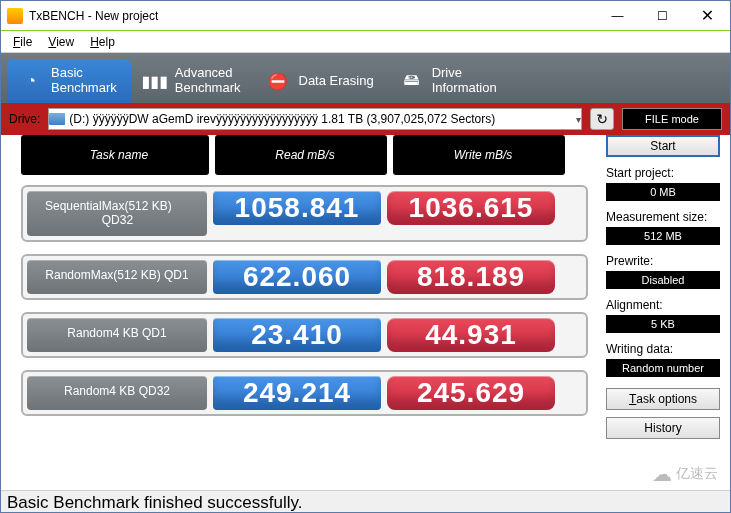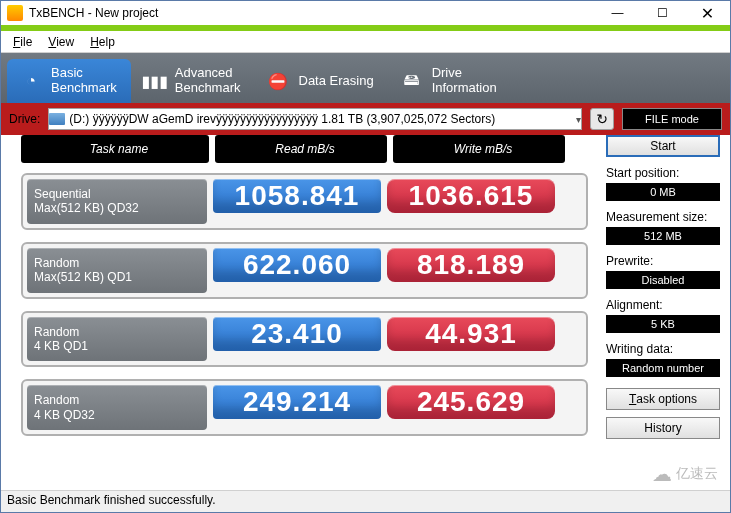--- a/index.html
+++ b/index.html
@@ -1,17 +1,17 @@
 <!DOCTYPE html>
 <html><head>
 <meta charset="utf-8">
 <style>
   * { box-sizing: border-box; margin: 0; padding: 0; font-family: "Segoe UI", Tahoma, sans-serif; }
   body { width: 731px; height: 513px; background: #fff; border: 1px solid #5a7aa8; overflow: hidden; position: relative; }
-  .titlebar { height: 30px; display: flex; align-items: center; background: #fff; border-bottom: 6px solid #84cc16; }
+  .titlebar { height: 30px; display: flex; align-items: center; background: #fff; border-bottom: 1px solid #84cc16; }
   .titlebar .icon { width: 16px; height: 16px; margin: 0 6px; background: linear-gradient(#ffcc00,#ff8800); border-radius: 2px; }
   .titlebar .title { font-size: 12px; flex: 1; }
   .winbtn { width: 45px; height: 30px; display: flex; align-items: center; justify-content: center; font-size: 12px; }
   .winbtn.close { font-size: 16px; }
   .menubar { height: 22px; display: flex; align-items: center; padding: 0 4px; font-size: 12px; border-bottom: 1px solid #d0d0d0; }
   .menubar span { padding: 2px 8px; }
   .menubar u { text-decoration: underline; }
   .tabs { height: 50px; background: linear-gradient(#727a82,#5c646c); display: flex; align-items: stretch; padding: 0 6px; gap: 0; }
   .tab { display: flex; align-items: center; color: #fff; font-size: 13px; padding: 0 14px; gap: 10px; border-radius: 6px 6px 0 0; margin-top: 6px; }
   .tab.active { background: linear-gradient(#3a86d8,#2a6cb8); }
@@ -20,34 +20,34 @@
   .toolbar { height: 32px; display: flex; align-items: center; padding: 4px 8px; gap: 8px; font-size: 12px; background: #b91c1c; }
   .drive-select { flex: 1; height: 22px; border: 1px solid #a0a0a0; background: #fff; display: flex; align-items: center; padding: 0 0; font-size: 12px; gap: 4px; }
   .drive-select .dicon { width: 16px; height: 12px; background: linear-gradient(#7ab0e0,#4080c0); border-radius: 1px; }
   .drive-select .dtext { flex: 1; white-space: nowrap; overflow: hidden; }
   .drive-select .chev { font-size: 10px; color: #555; }
   .refresh { width: 24px; height: 22px; border: 1px solid #a0a0a0; background: #e8e8e8; display: flex; align-items: center; justify-content: center; font-size: 14px; border-radius: 3px; }
   .filemode { width: 100px; height: 22px; background: #000; color: #fff; font-size: 11px; display: flex; align-items: center; justify-content: center; border: 1px solid #888; }
   .content { position: absolute; top: 134px; left: 0; right: 0; bottom: 22px; display: flex; }
   .main { flex: 1; padding: 0 14px 0 20px; }
   .header-row { display: flex; gap: 6px; margin-bottom: 10px; }
-  .header-cell { height: 28px; background: #000; color: #fff; font-size: 12px; font-style: italic; display: flex; align-items: center; justify-content: center; border-radius: 3px; padding-left: 8px; }
+  .header-cell { height: 40px; background: #000; color: #fff; font-size: 12px; font-style: italic; display: flex; align-items: center; justify-content: center; border-radius: 3px; padding-left: 8px; }
   .header-cell.name { width: 188px; }
   .header-cell.val { width: 172px; }
   .bench-row { display: flex; gap: 6px; margin-bottom: 12px; border: 2px solid #b0b0b0; border-radius: 6px; padding: 4px; background: #f4f4f4; }
-  .bench-name { width: 180px; background: linear-gradient(#8a8f94,#6e7378); color: #fff; font-size: 12px; border-radius: 4px; padding: 8px 7px; display: flex; flex-direction: column; justify-content: center; line-height: 1.2; box-shadow: inset 0 1px 0 rgba(255,255,255,.3); }
+  .bench-name { width: 180px; background: linear-gradient(#8a8f94,#6e7378); color: #fff; font-size: 12px; border-radius: 4px; padding: 8px 18px; display: flex; flex-direction: row; justify-content: center; line-height: 1.2; box-shadow: inset 0 1px 0 rgba(255,255,255,.3); }
   .bench-val { width: 168px; height: 34px; border-radius: 4px; color: #fff; font-size: 28px; font-weight: bold; display: flex; align-items: center; justify-content: center; letter-spacing: 1px; font-family: "Arial", sans-serif; box-shadow: inset 0 1px 0 rgba(255,255,255,.4), inset 0 -12px 8px rgba(0,0,0,.15); }
   .bench-val.read { background: linear-gradient(#4a95e8,#2870c8); }
   .bench-val.write { background: linear-gradient(#e84a5a,#c82840); border-radius: 8px; }
   .side { width: 128px; padding: 0 10px 0 4px; display: flex; flex-direction: column; gap: 3px; font-size: 11px; }
   .side .btn { height: 22px; border: 1px solid #888; background: linear-gradient(#f8f8f8,#e0e0e0); display: flex; align-items: center; justify-content: center; font-size: 12px; }
   .side .btn.start { border: 2px solid #2a6cb8; }
   .side .lbl { margin-top: 6px; font-size: 12px; }
   .side .val { height: 18px; background: #000; color: #fff; display: flex; align-items: center; justify-content: center; font-size: 11px; }
-  .status { position: absolute; bottom: 0; left: 0; right: 0; height: 22px; font-size: 12px; padding: 2px 6px; border-top: 1px solid #d0d0d0; background: #f0f0f0; }
+  .status { position: absolute; bottom: 0; left: 0; right: 0; height: 22px; font-size: 17px; padding: 2px 6px; border-top: 1px solid #d0d0d0; background: #f0f0f0; }
   .watermark { position: absolute; right: 12px; bottom: 26px; font-size: 14px; color: #bbb; display: flex; align-items: center; gap: 4px; }
   .watermark .cloud { font-size: 20px; }
 </style>
 </head>
 <body>
 
 <div class="titlebar">
   <div class="icon"></div>
   <div class="title">TxBENCH - New project</div>
   <div class="winbtn">—</div>
@@ -129,21 +129,21 @@
             <div>4 KB QD32</div>
           </div>
           <div class="bench-val read">249.214</div>
           <div class="bench-val write">245.629</div>
         </div>
       </div>
   </div>
 
   <div class="side">
     <div class="btn start">Start</div>
-    <div class="lbl">Start position:</div>
+    <div class="lbl">Start project:</div>
     <div class="val">0 MB</div>
     <div class="lbl">Measurement size:</div>
     <div class="val">512 MB</div>
     <div class="lbl">Prewrite:</div>
     <div class="val">Disabled</div>
     <div class="lbl">Alignment:</div>
     <div class="val">5 KB</div>
     <div class="lbl">Writing data:</div>
     <div class="val">Random number</div>
     <div class="btn" style="margin-top:8px"><u>T</u>ask options</div>

